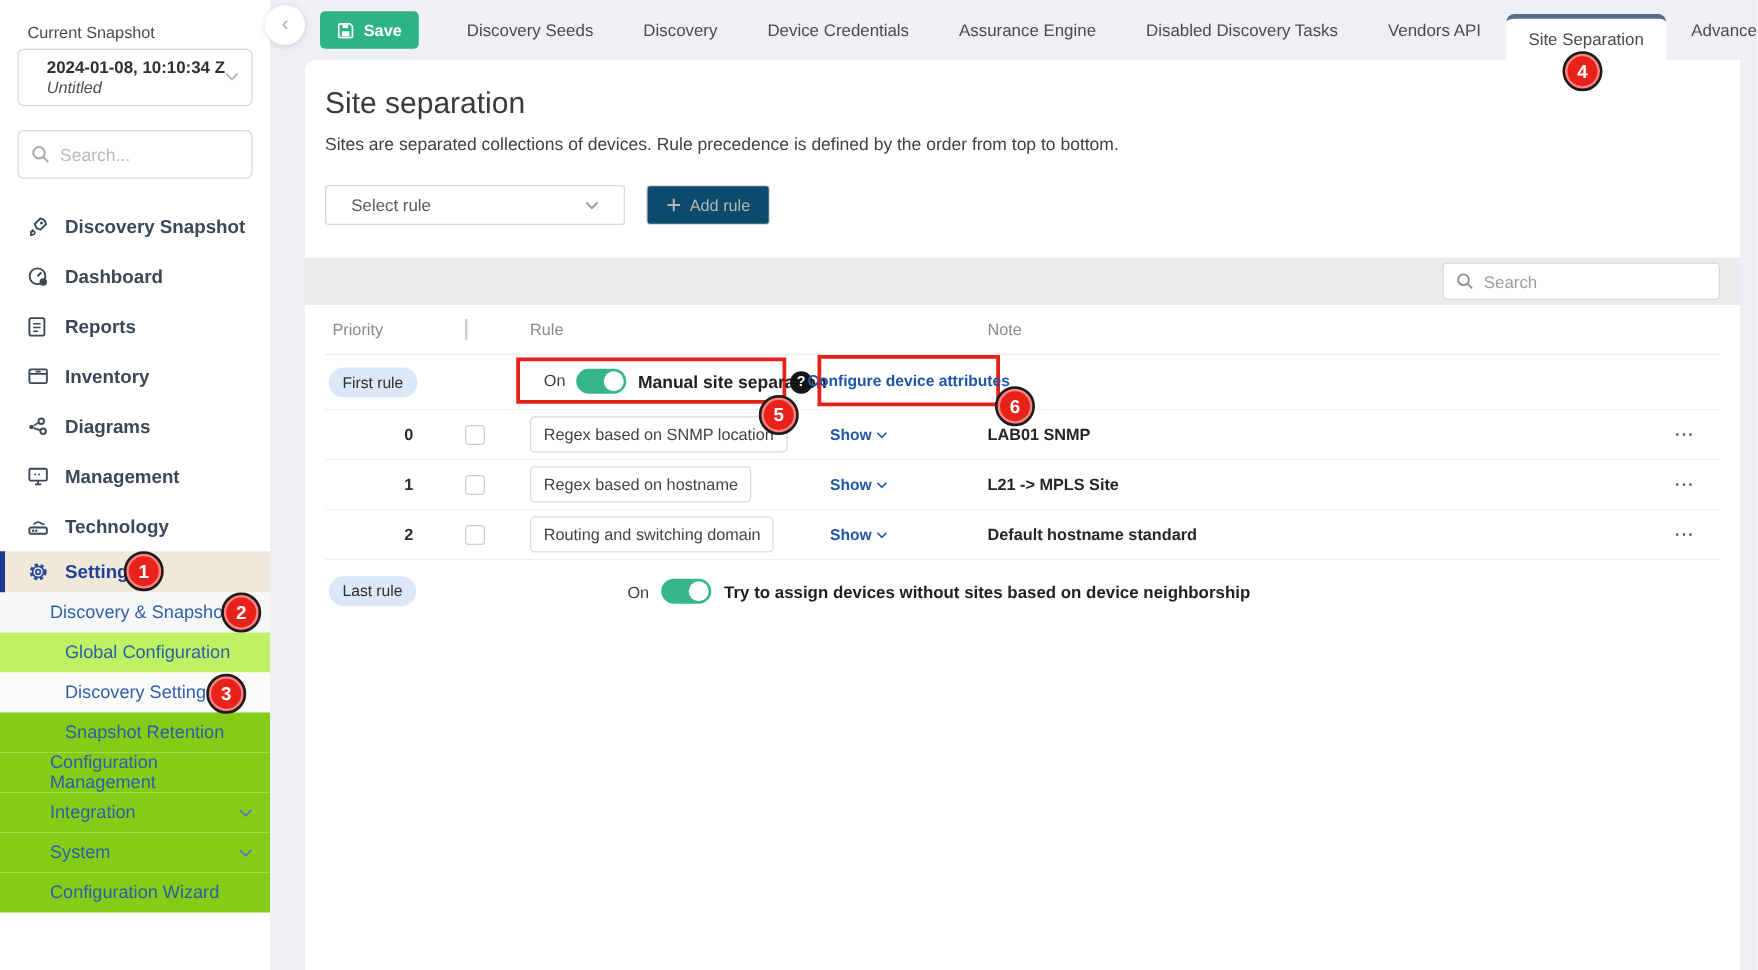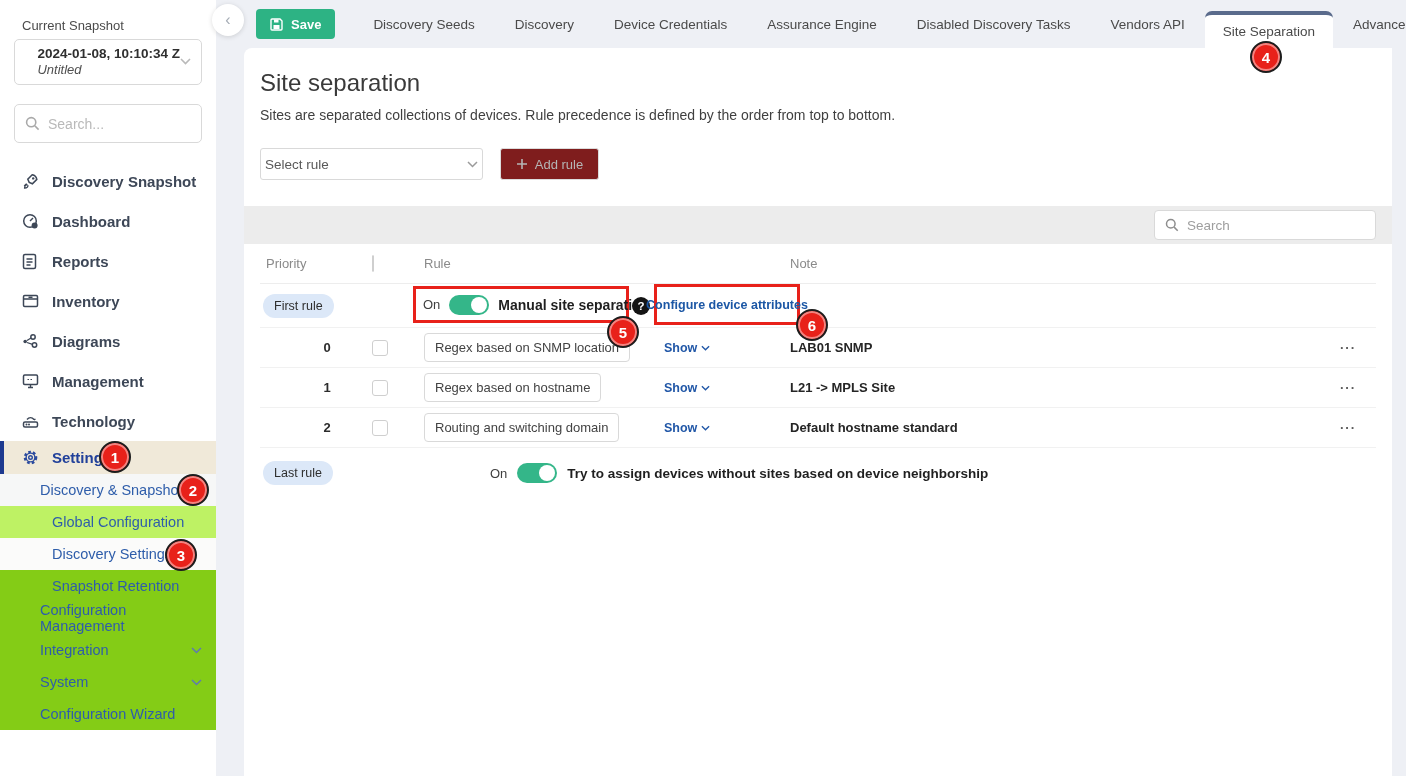--- a/index.html
+++ b/index.html
@@ -49,25 +49,25 @@
   .tabs { display:flex; align-items:stretch; height:48px; margin-left:18px; }
   .tab { padding:0 20px; display:flex; align-items:center; font-size:13.5px; color:#4a4a4a; cursor:pointer; white-space:nowrap; }
   .tab.active { background:#fff; border-top:4px solid #5a6b8c; border-radius:7px 7px 0 0;
     height:37px; align-self:flex-end; padding:0 18px; }
 
   .content { position:absolute; top:48px; left:0; right:14px; bottom:0; background:#fff;
     border-radius:8px 0 0 0; padding:0 16px; }
   .page-title { margin-top:21px; font-size:24px; font-weight:500; color:#3a3a3a; }
   .page-sub { margin-top:10px; font-size:14px; color:#3f3f3f; }
   .controls { margin-top:25px; display:flex; gap:17px; }
-  .select-rule { width:223px; height:32px; border:1px solid #d9d9d9; border-radius:3px; background:#fff;
-    display:flex; align-items:center; justify-content:space-between; padding:0 4px; font-size:13.5px;
+  .select-rule { width:240px; height:32px; border:1px solid #d9d9d9; border-radius:3px; background:#fff;
+    display:flex; align-items:center; justify-content:space-between; padding:0 20px; font-size:13.5px;
     color:#595959; cursor:pointer; }
   .select-rule .chev { color:#9b9b9b; }
-  .add-rule { height:32px; width:99px; border:1px solid #dcdcdc; border-radius:3px; background:#7f1d1d;
+  .add-rule { height:32px; width:99px; border:1px solid #dcdcdc; border-radius:3px; background:#0c4a6e;
     color:#b5b5b5; font-size:13px; display:flex; align-items:center; justify-content:center; gap:7px;
     font-family:inherit; cursor:not-allowed; }
 
   .toolbar-band { margin:26px -16px 0 -16px; height:38px; background:#ececec;
     display:flex; align-items:center; justify-content:flex-end; padding:0 16px; }
   .tbl-search { width:222px; height:30px; background:#fff; border:1px solid #d9d9d9; border-radius:4px;
     display:flex; align-items:center; gap:8px; padding:0 10px; color:#8d8d8d; }
   .tbl-search input { border:none; outline:none; font-size:13.5px; width:140px; font-family:inherit; color:#555; }
   .tbl-search input::placeholder { color:#9e9e9e; }
 
@@ -95,21 +95,21 @@
     gap:4px; cursor:pointer; }
   .cell-note { flex:1; font-weight:bold; color:#252525; font-size:13px; }
   .cell-actions { width:36px; color:#5a5a5a; font-weight:bold; letter-spacing:1px; cursor:pointer; font-size:13px; }
 
   .first-rule-row { position:relative; height:44px; border-bottom:1px solid #f1f1f1; display:flex; align-items:center; }
   .pill { background:#dce8f8; border-radius:14px; padding:5px 11px; font-size:12.5px; color:#2e2e2e;
     margin-left:3px; white-space:nowrap; }
   .ann-box { position:absolute; border:3px solid #e8211a; display:flex; align-items:center; }
   .box-toggle { left:153px; top:2px; width:216px; height:37px; gap:9px; padding:0 7px; }
   .box-link { left:394px; top:0; width:146px; height:41px; justify-content:center; }
-  .on-lbl { font-size:13px; color:#3f3f3f; }
+  .on-lbl { font-size:13px; color:#3f3f3f;margin-left:12px; }
   .toggle { width:40px; height:20px; border-radius:10px; background:#34b689; position:relative; cursor:pointer; flex:none; }
   .toggle .knob { position:absolute; right:2px; top:2px; width:16px; height:16px; border-radius:50%; background:#fff; }
   .bold-lbl { font-weight:bold; font-size:14px; color:#1f1f1f; white-space:nowrap; }
   .help-dot { position:absolute; left:372px; top:13px; width:18px; height:18px; border-radius:50%;
     background:#141414; color:#fff; font-size:11.5px; font-weight:bold; display:flex; align-items:center;
     justify-content:center; cursor:pointer; }
   .cfg-link { color:#1c57a5; font-weight:bold; font-size:12.5px; cursor:pointer; white-space:nowrap; }
 
   .last-rule-row { margin-top:5px; height:40px; display:flex; align-items:center; }
   .last-toggle-group { margin-left:157px; display:flex; align-items:center; gap:10px; }

